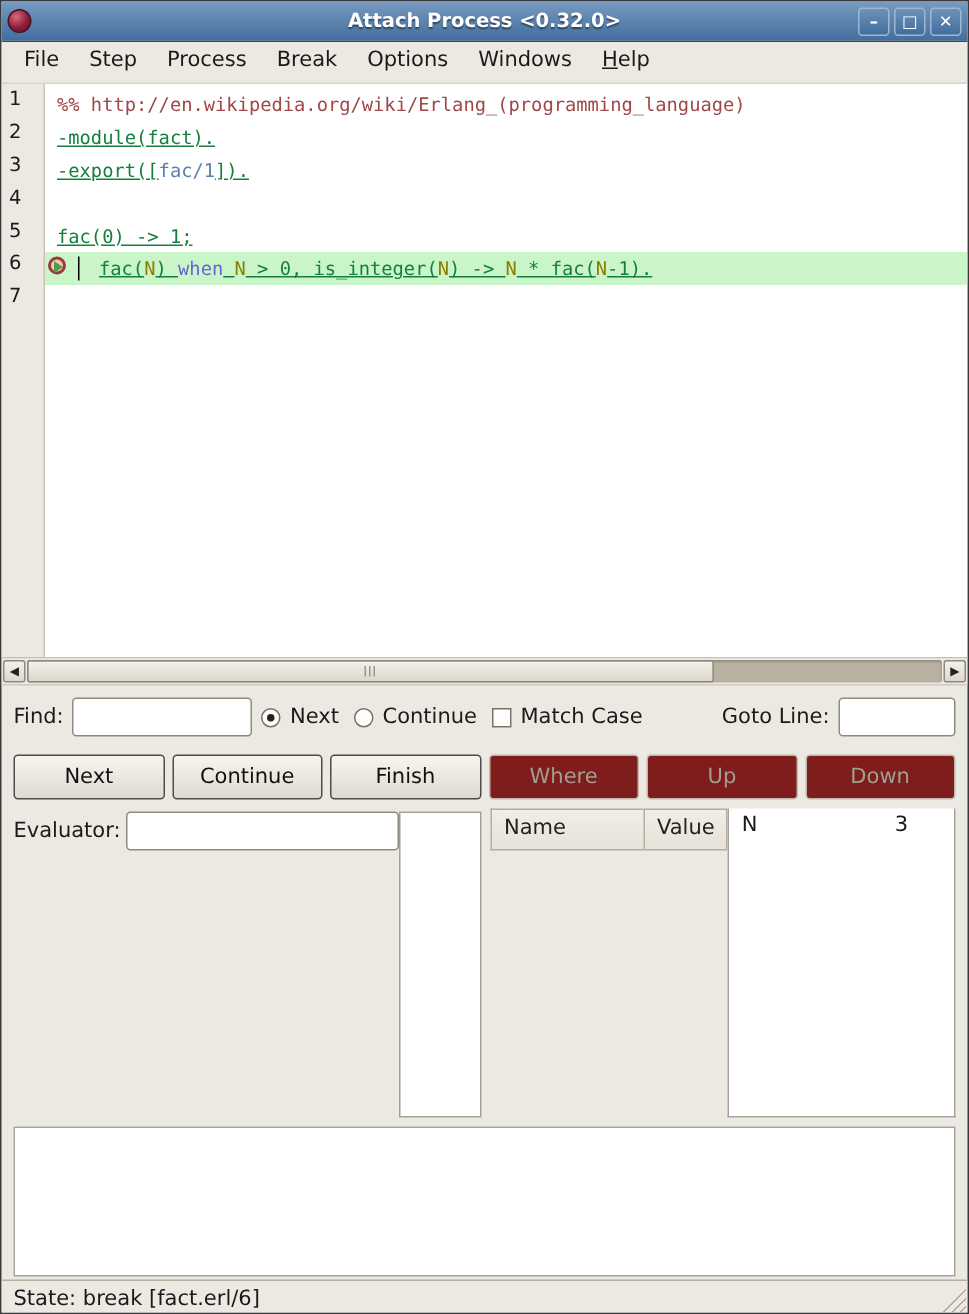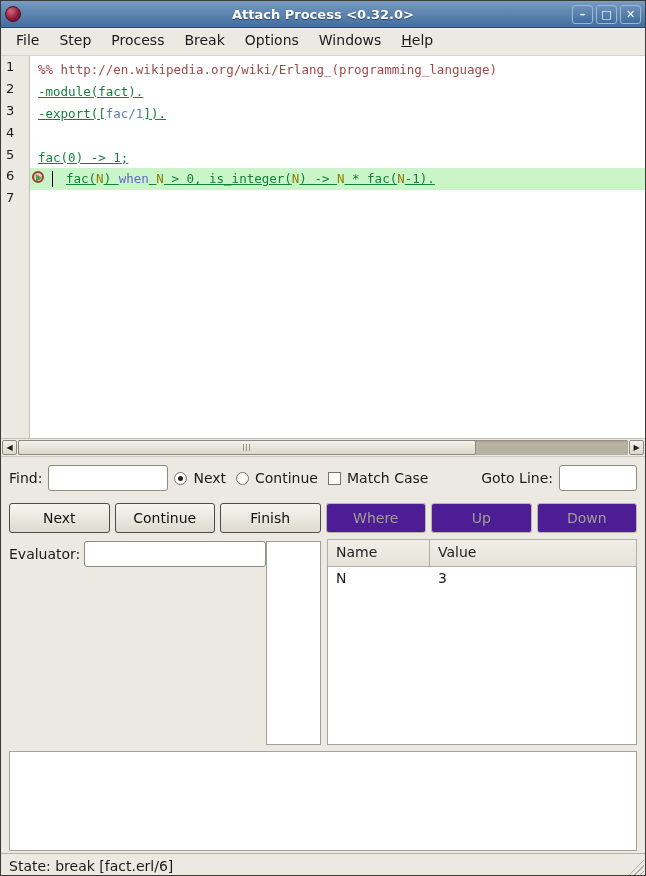--- a/index.html
+++ b/index.html
@@ -115,32 +115,32 @@
   .spacer{ flex:1; }
 
   
   .button-row{ flex:0 0 38px; display:flex; align-items:center; padding:0 8px; gap:5px; }
   .debug-btn{
     flex:1; height:30px; font-size:14px; font-family:inherit;
     background:linear-gradient(to bottom,#f7f5f0,#dedacf);
     border:1px solid #4c4c4c; border-radius:3px; color:#111;
   }
   .debug-btn.disabled{
-    background:#4c1d95; border-color:#bcb7aa; color:#a39e92;
+    background:#7f1d1d; border-color:#bcb7aa; color:#a39e92;
   }
 
   
   .middle{ flex:0 0 208px; display:flex; padding:2px 8px 0 8px; gap:6px; }
   .middle .left-col{ flex:0 0 312px; display:flex; flex-direction:row; }
   .eval-row{ height:30px; display:flex; align-items:center; gap:4px; }
   #eval-input{ flex:1; }
   .eval-output{
     flex:1; background:#fff; border:1px solid #a39e93; margin-top:2px;
   }
-  .middle .right-col{ flex:1; display:flex; flex-direction:column; }
+  .middle .right-col{ flex:1; display:flex; flex-direction:row; }
   .var-header{ height:28px; display:flex; }
   .var-header .hcell{
     background:linear-gradient(to bottom,#f1eee8,#e6e2d8);
     border:1px solid #b3aea2; font-size:14px; padding:4px 8px; color:#222;
   }
   .hcell.name-col{ width:102px; border-right:none; }
   .hcell.value-col{ flex:1; }
   .var-body{ flex:1; background:#fff; border:1px solid #a6a198; border-top:none; }
   .var-row{ display:flex; height:24px; font-size:14px; }
   .var-row .cell{ padding:3px 8px; }

